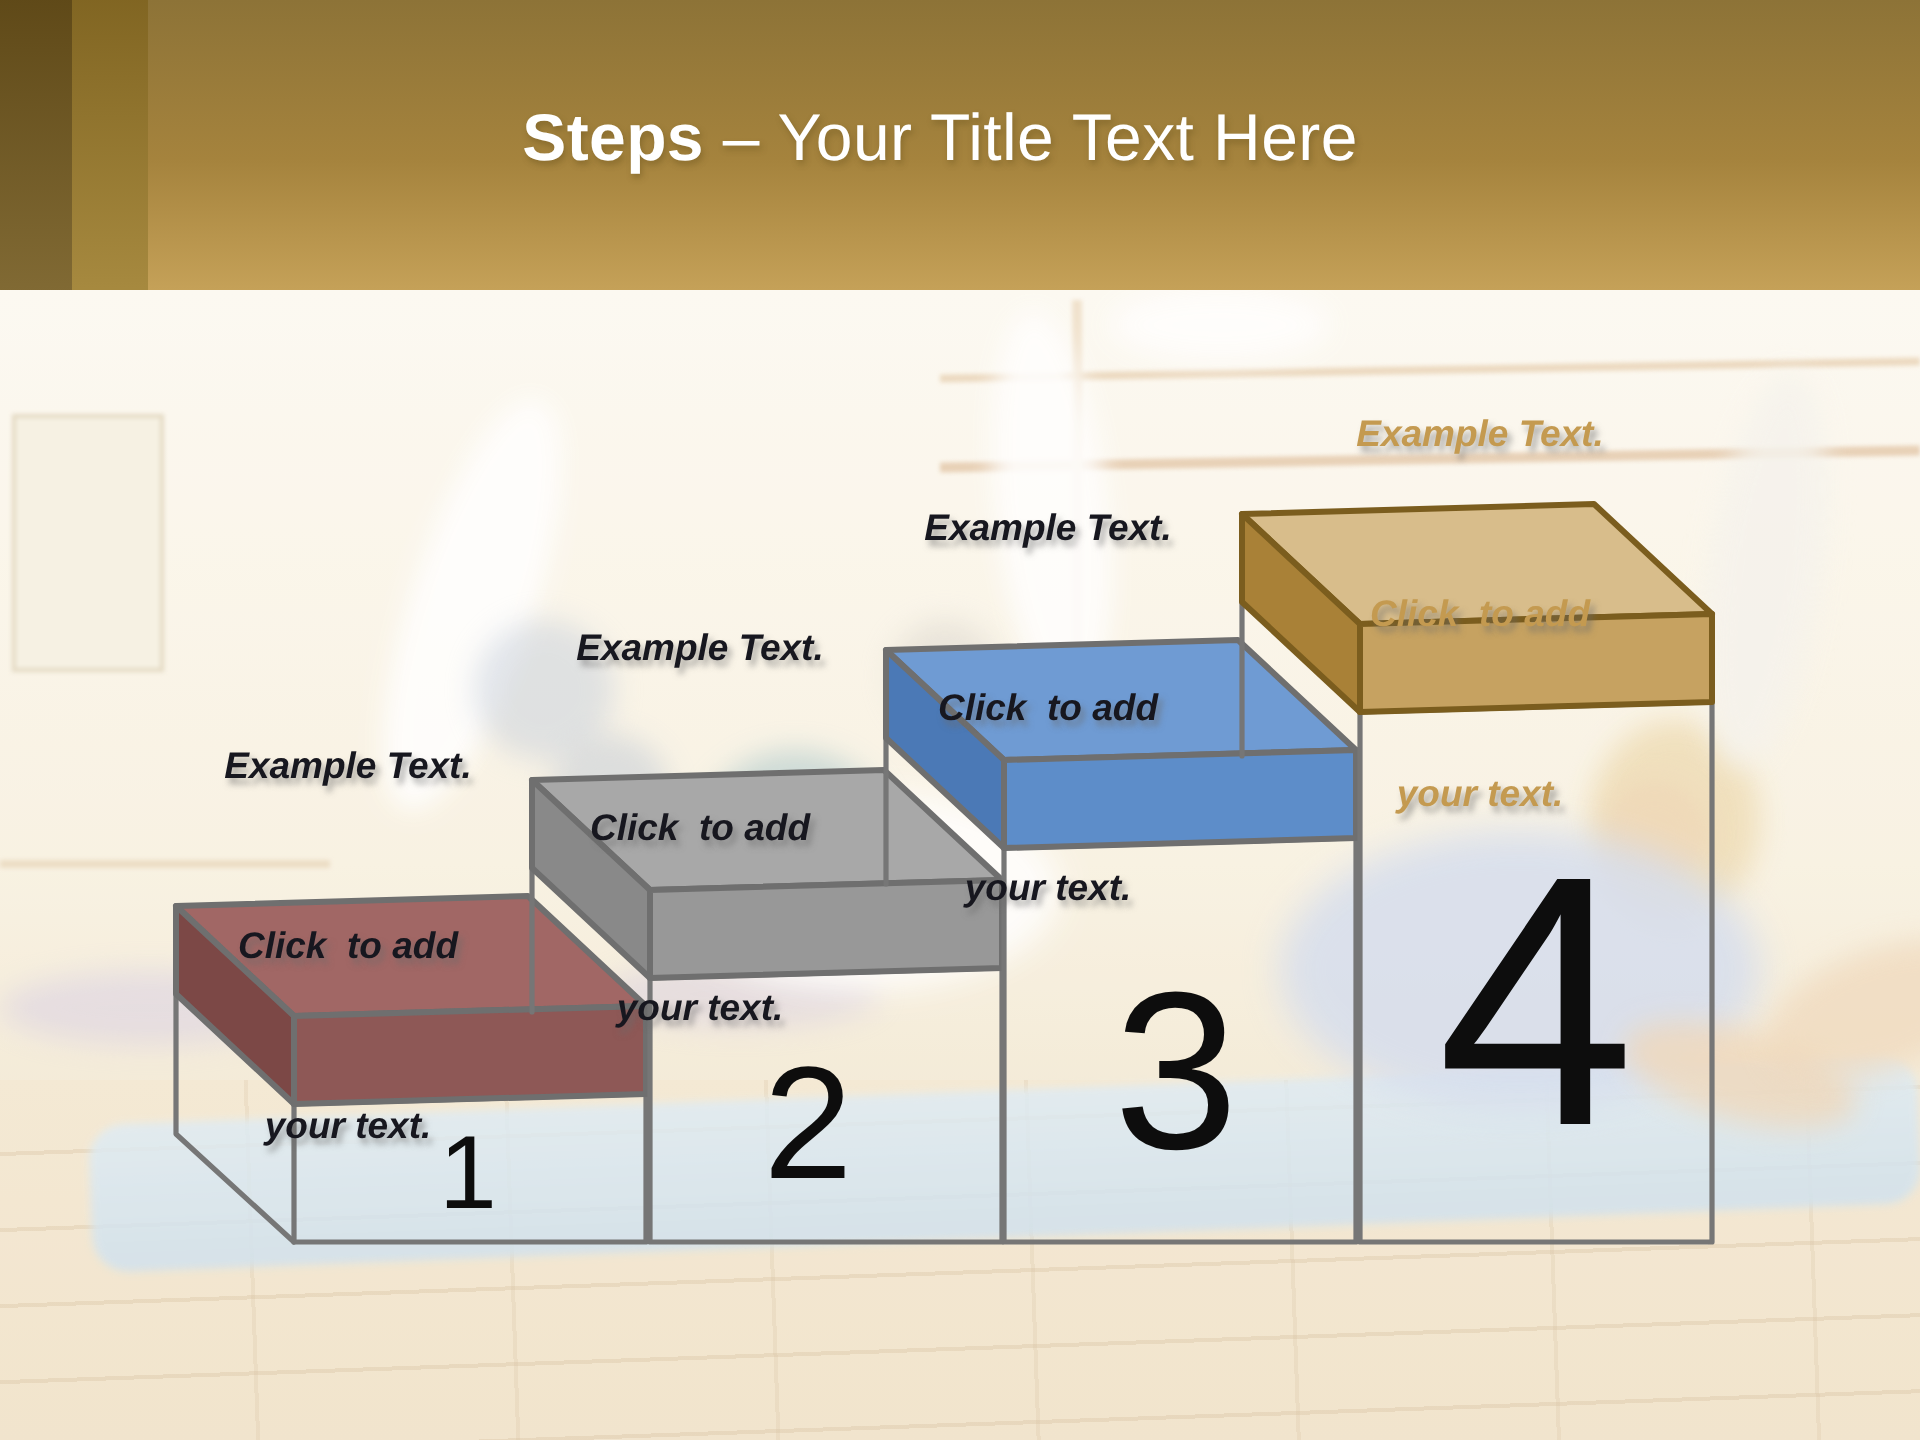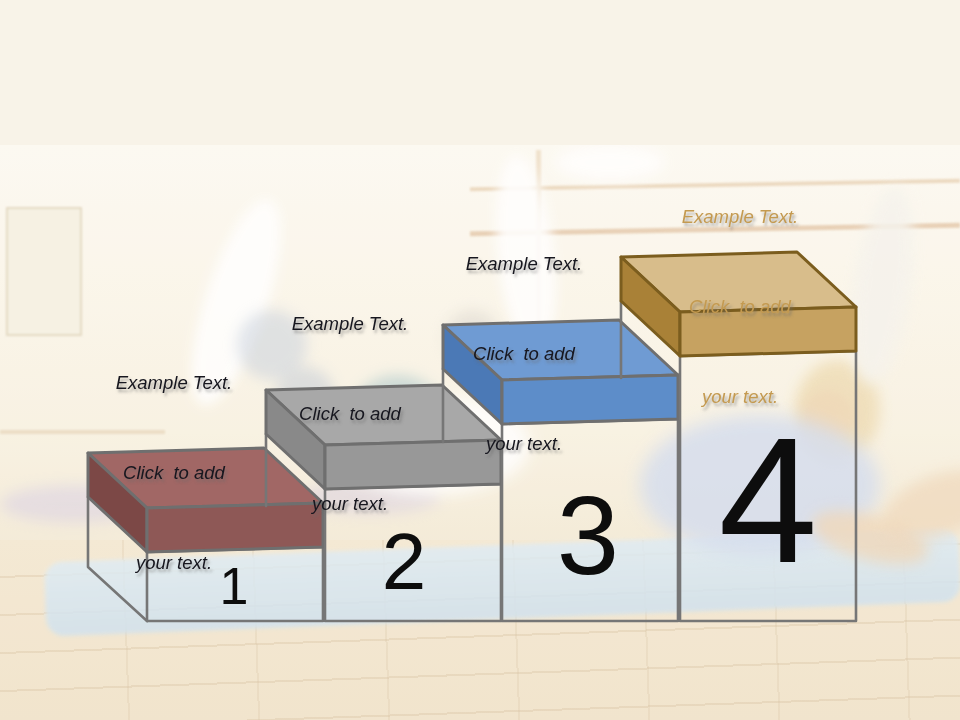--- a/index.html
+++ b/index.html
@@ -30,21 +30,21 @@
   .line{position:absolute;filter:blur(1px);}
   .mirror{position:absolute;left:6px;top:62px;width:72px;height:125px;
           background:#f4efdf;border:2px solid #ded3b8;filter:blur(1px);}
   .matblue{position:absolute;left:45px;top:400px;width:915px;height:74px;border-radius:18px;
           background:linear-gradient(180deg,#d8e9f4,#c6dcec);opacity:.85;filter:blur(2px);
           transform:rotate(-2.2deg);}
   .wash{position:absolute;inset:0;background:rgba(255,252,245,.20);}
   
   .diagram{position:absolute;left:0;top:0;width:960px;height:720px;}
   .num{font-family:"Liberation Sans",sans-serif;}
-  .step-label{position:absolute;width:170px;text-align:center;font-style:italic;font-weight:400;
+  .step-label{position:absolute;width:170px;text-align:center;font-style:italic;font-weight:700;
           font-size:18.5px;line-height:30px;white-space:pre;
           text-shadow:2px 3px 3px rgba(105,105,105,.55);}
   .lab1{left:89px;top:308px;} .lab2{left:265px;top:249px;}
   .lab3{left:439px;top:189px;} .lab4{left:655px;top:142px;}
 </style>
 </head>
 <body>
 
 <div class="slide">
 
@@ -69,20 +69,25 @@
     <div class="b" style="left:275px;top:222px;width:60px;height:60px;background:#aab8cc;opacity:.45;"></div>
     <div class="b" style="left:795px;top:215px;width:85px;height:100px;background:#ecd8ab;opacity:.9;"></div>
     <div class="b" style="left:800px;top:245px;width:55px;height:55px;background:#eccfa9;opacity:.8;"></div>
     <div class="b" style="left:640px;top:270px;width:240px;height:140px;background:#ccd7ec;opacity:.85;filter:blur(9px);"></div>
     <div class="b" style="left:810px;top:370px;width:120px;height:45px;background:#ecd0ad;opacity:.8;transform:rotate(15deg);"></div>
     <div class="b" style="left:855px;top:40px;width:55px;height:200px;background:#f3f1ea;opacity:.85;transform:rotate(8deg);"></div>
     <div class="b" style="left:880px;top:330px;width:120px;height:60px;background:#ecd0ad;opacity:.7;transform:rotate(-20deg);"></div>
     <div class="wash"></div>
   </div>
 
+  <div class="header">
+    <div class="band band1" style="background-color: rgb(111, 87, 31);"></div>
+    <div class="band band2" style="background-color: rgb(154, 123, 44);"></div>
+    <h1 class="title"><span class="em">Steps</span> <span>–</span> <span>Your Title Text Here</span></h1>
+  </div>
 
   <svg class="diagram" viewBox="0 0 960 720">
 
     <g fill="none" stroke-width="2.6" stroke-linejoin="round" stroke-linecap="round" stroke="#767676">
       <polyline points="88,497 88,567 147,621"></polyline>
       <polygon points="147,552 323,547 323,621 147,621"></polygon>
     </g>
     <g stroke-width="3" stroke-linejoin="round" stroke="#6f6f6f">
       <polygon points="88,453 264,448 323,503 147,508" fill="#a16765"></polygon>
       <polygon points="88,453 147,508 147,552 88,497" fill="#7c4846"></polygon>

